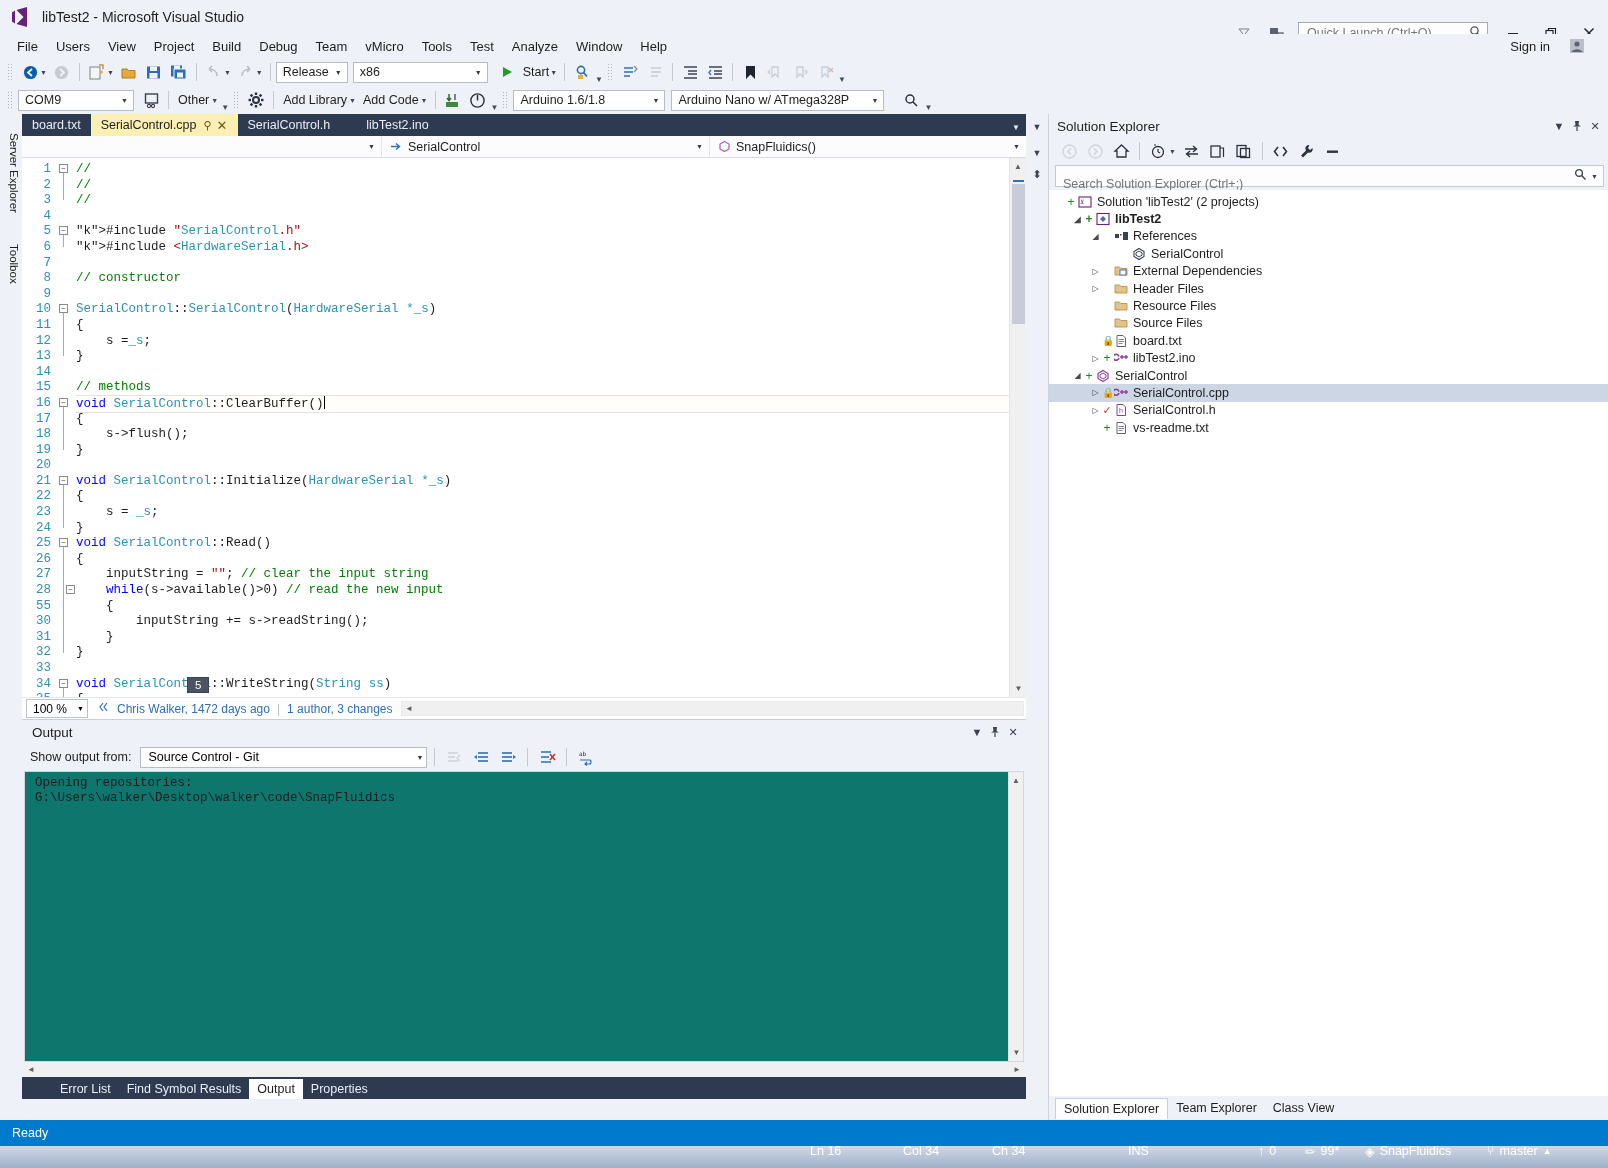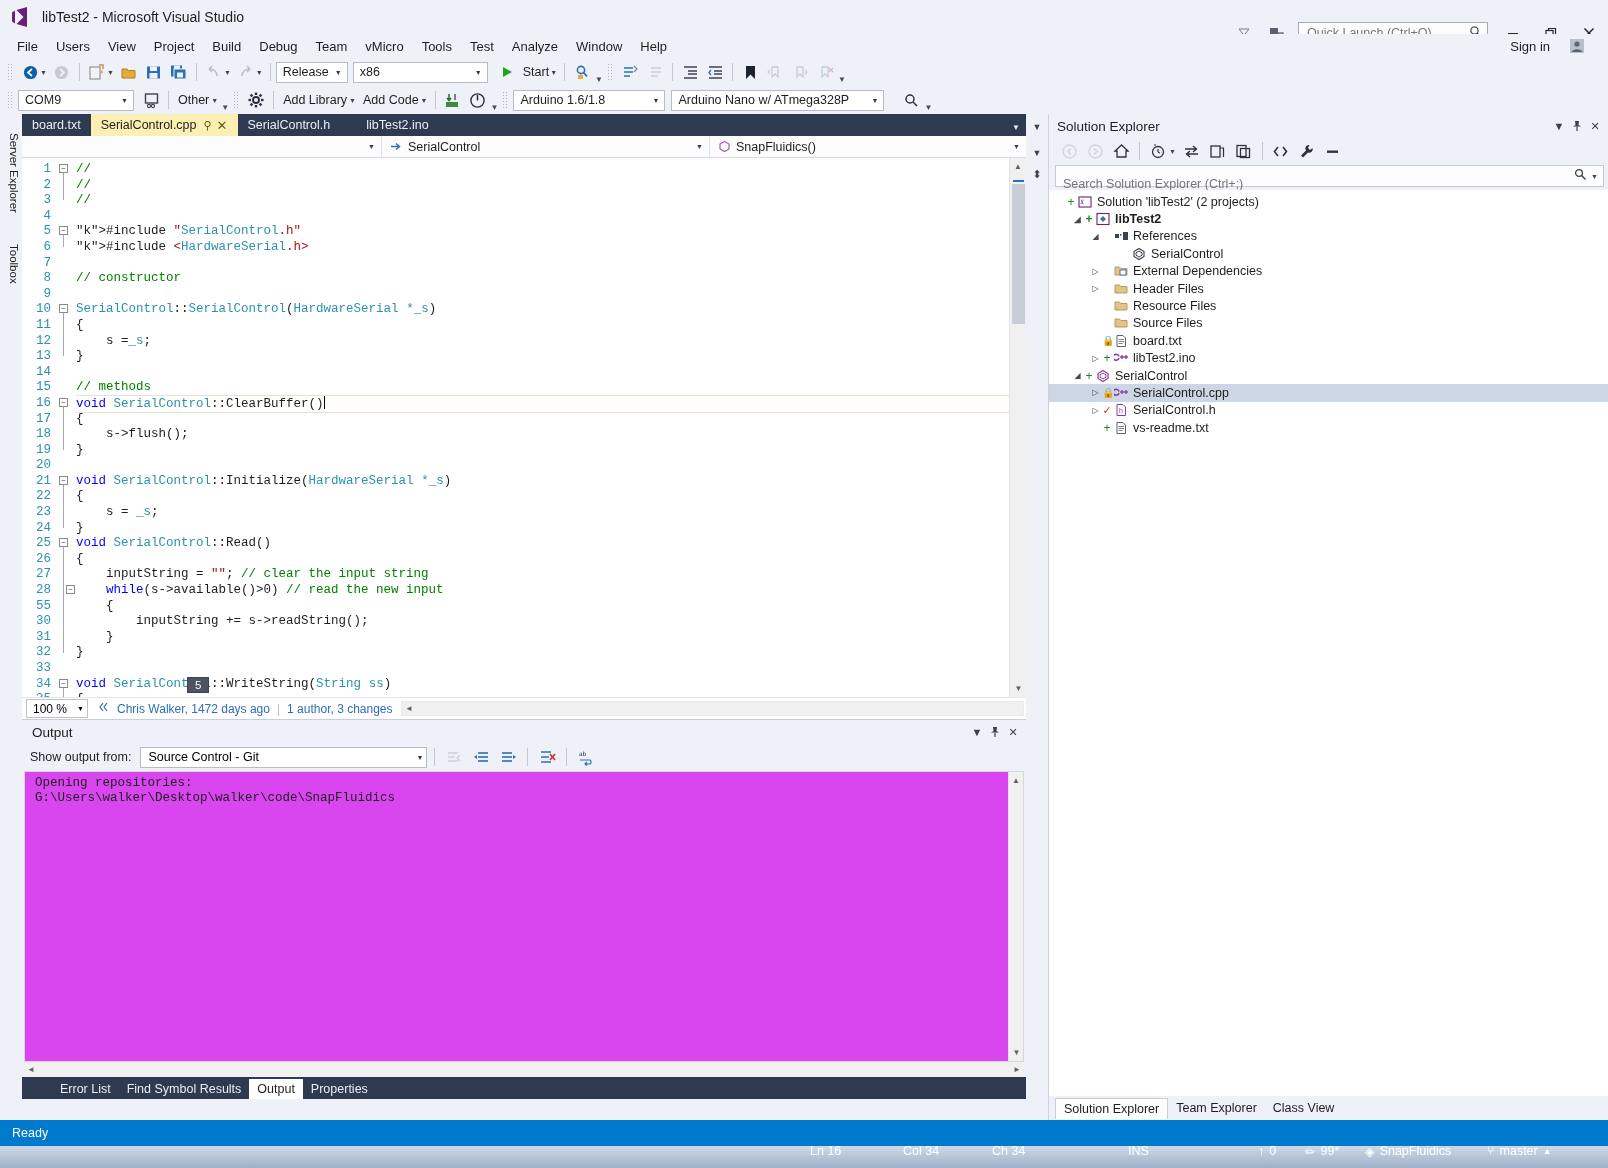--- a/index.html
+++ b/index.html
@@ -119,21 +119,21 @@
   .se-tab.active { background: #fdfdfd; border: 1px solid #c9ced8; border-bottom: 0; }
 
   
   .outpanel { height: 380px; background: #eef1f7; display: flex; flex-direction: column; border-top: 1px solid #c9ced8; }
   .out-head { height: 24px; display: flex; align-items: center; background: #eef1f7; padding: 0 4px 0 10px; }
   .out-toolbar { height: 26px; display: flex; align-items: center; padding-left: 8px; gap: 3px; }
   .out-lbl { font-size: 12.5px; color: #1e1e1e; margin-right: 6px; }
   .out-combo { width: 287px; height: 21px; border: 1px solid #b7bdc7; background: #fff; display: flex; align-items: center; justify-content: space-between; padding: 0 3px 0 7px; font-size: 12.5px; }
   .out-tb { width: 24px; height: 22px; display: flex; align-items: center; justify-content: center; color: #2f3642; }
   .out-tb.dis { opacity: .35; }
-  .out-body { flex: 1; background: #d946ef; border: 1px solid #d3d8e0; margin: 1px 2px 0 2px; position: relative; overflow: hidden; display: flex; }
+  .out-body { flex: 1; background: #0f766e; border: 1px solid #d3d8e0; margin: 1px 2px 0 2px; position: relative; overflow: hidden; display: flex; }
   .out-text { flex: 1; padding: 4px 0 0 10px; font-family: "Liberation Mono", monospace; font-size: 12.5px; color: #1e1e1e; line-height: 15px; white-space: pre; }
   .out-hscroll { height: 15px; background: #f0f0f0; margin: 0 2px 0 2px; position: relative; display: flex; align-items: center; }
 
   .bottom-tabs { height: 22px; background: #2d3a4f; display: flex; align-items: flex-end; padding-left: 30px; }
   .btab { height: 20px; display: flex; align-items: center; padding: 0 8px; font-size: 12.5px; color: #e9edf4; }
   .btab.active { background: #ffffff; color: #1e1e1e; }
 
   
   .statusbar { height: 26px; background: #007acc; display: flex; align-items: center; color: #fff; font-size: 12.5px; position: relative; }
   .sb-ready { padding-left: 12px; }

